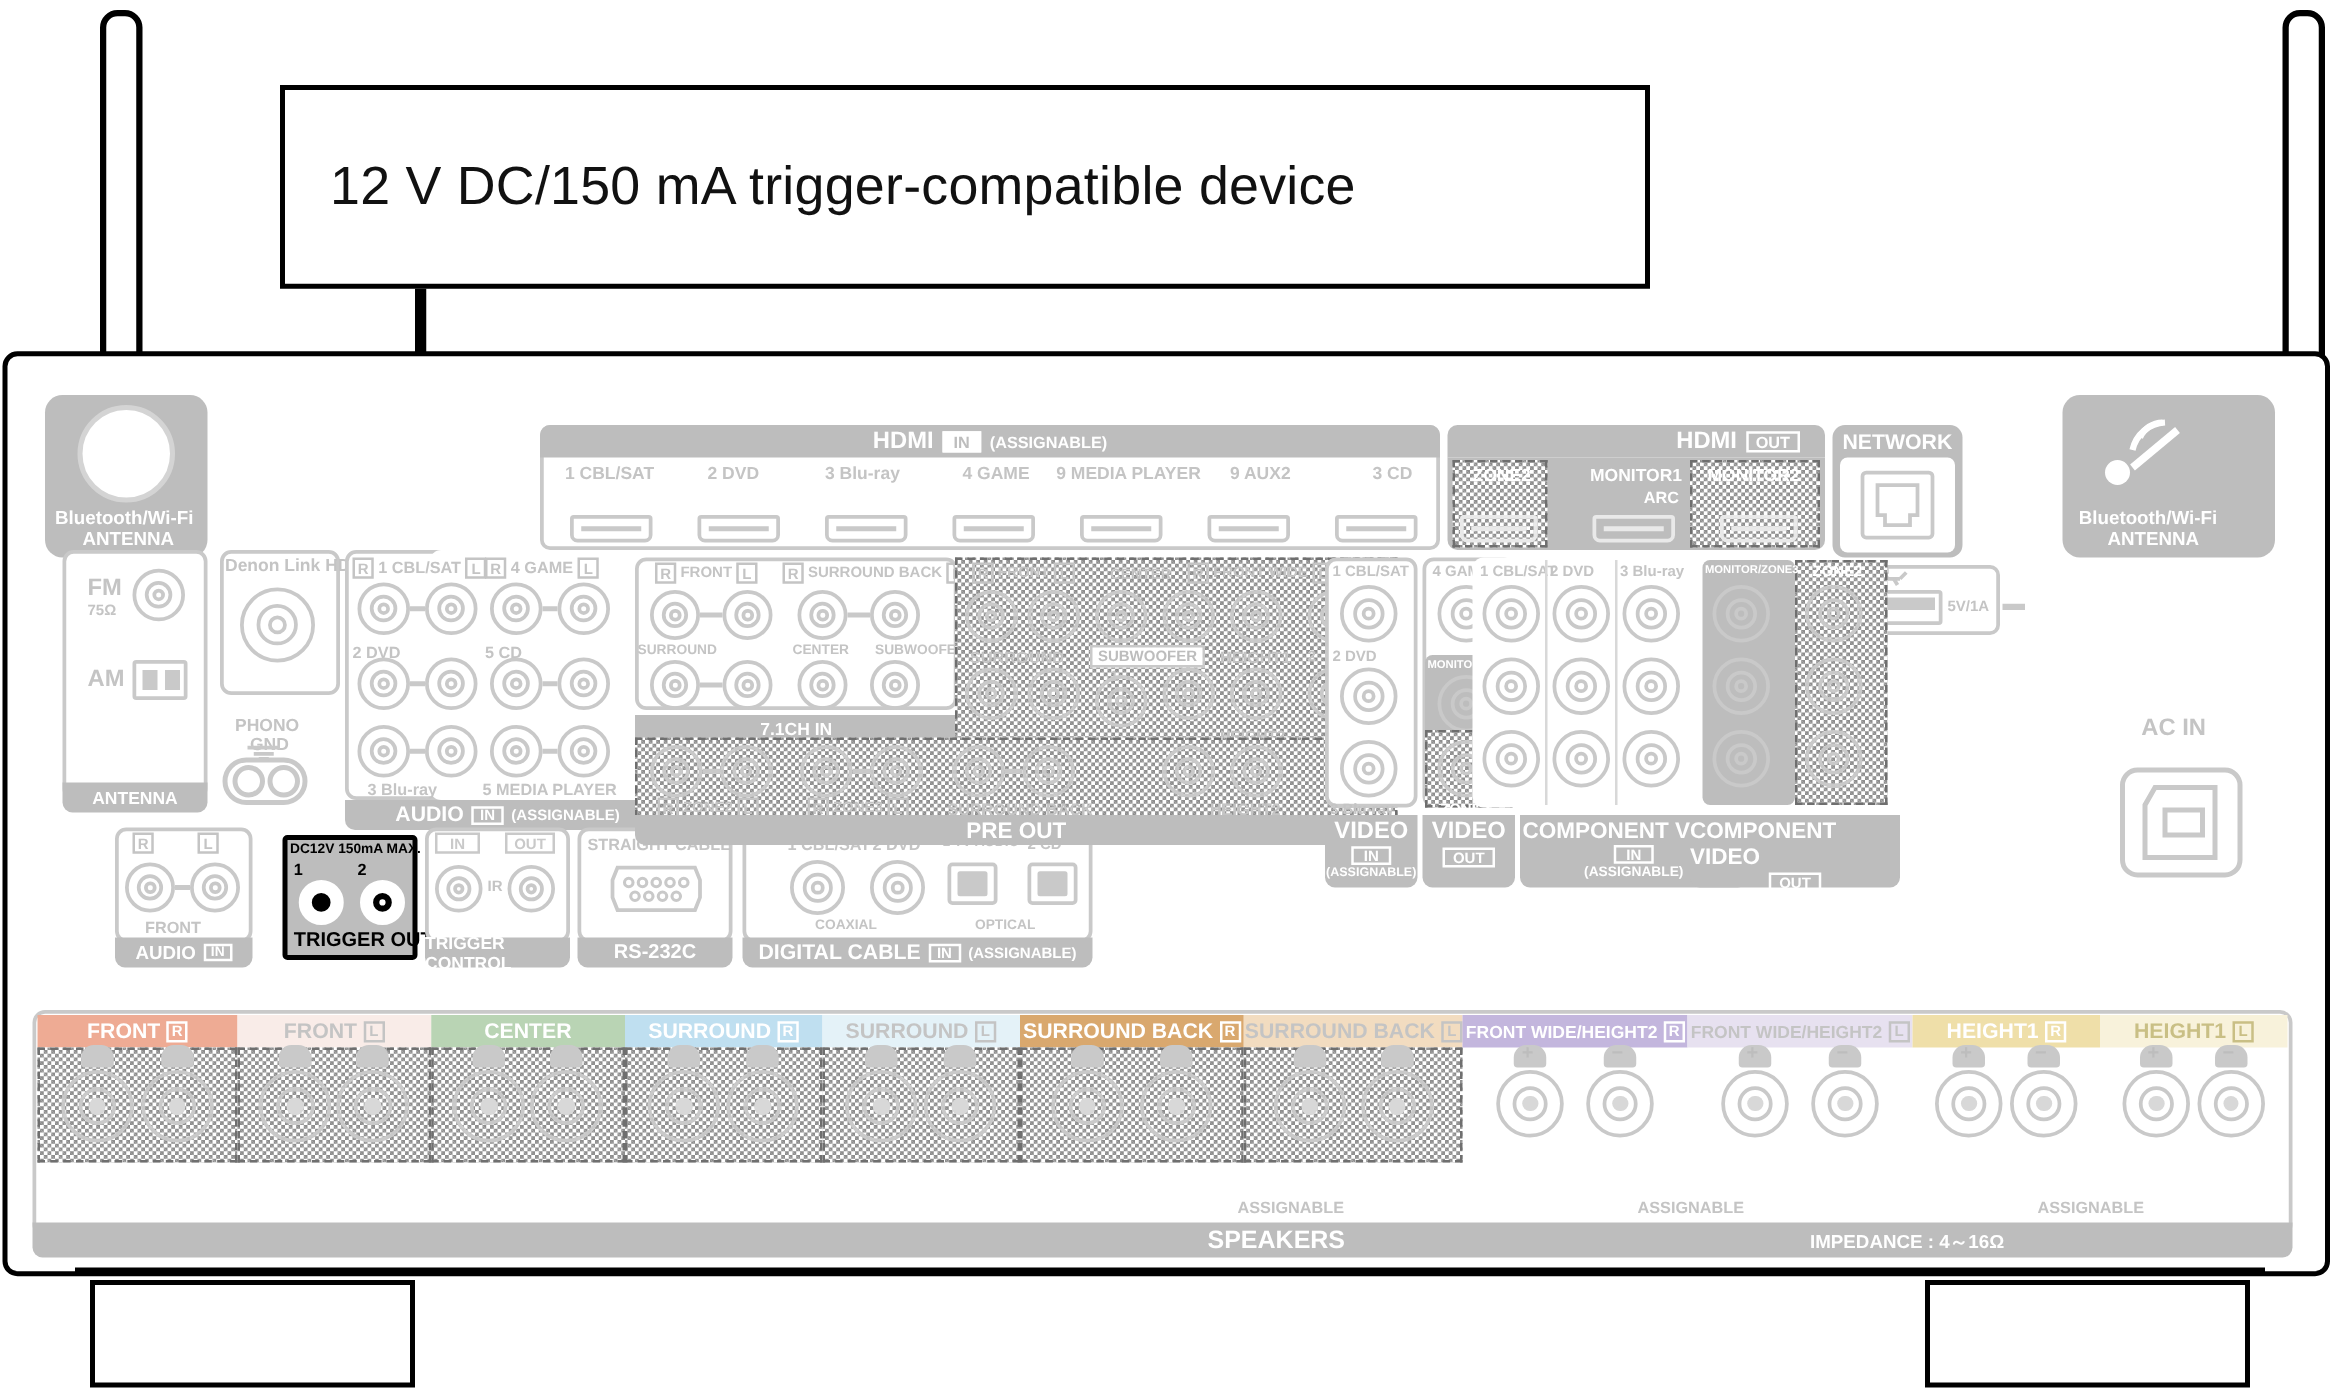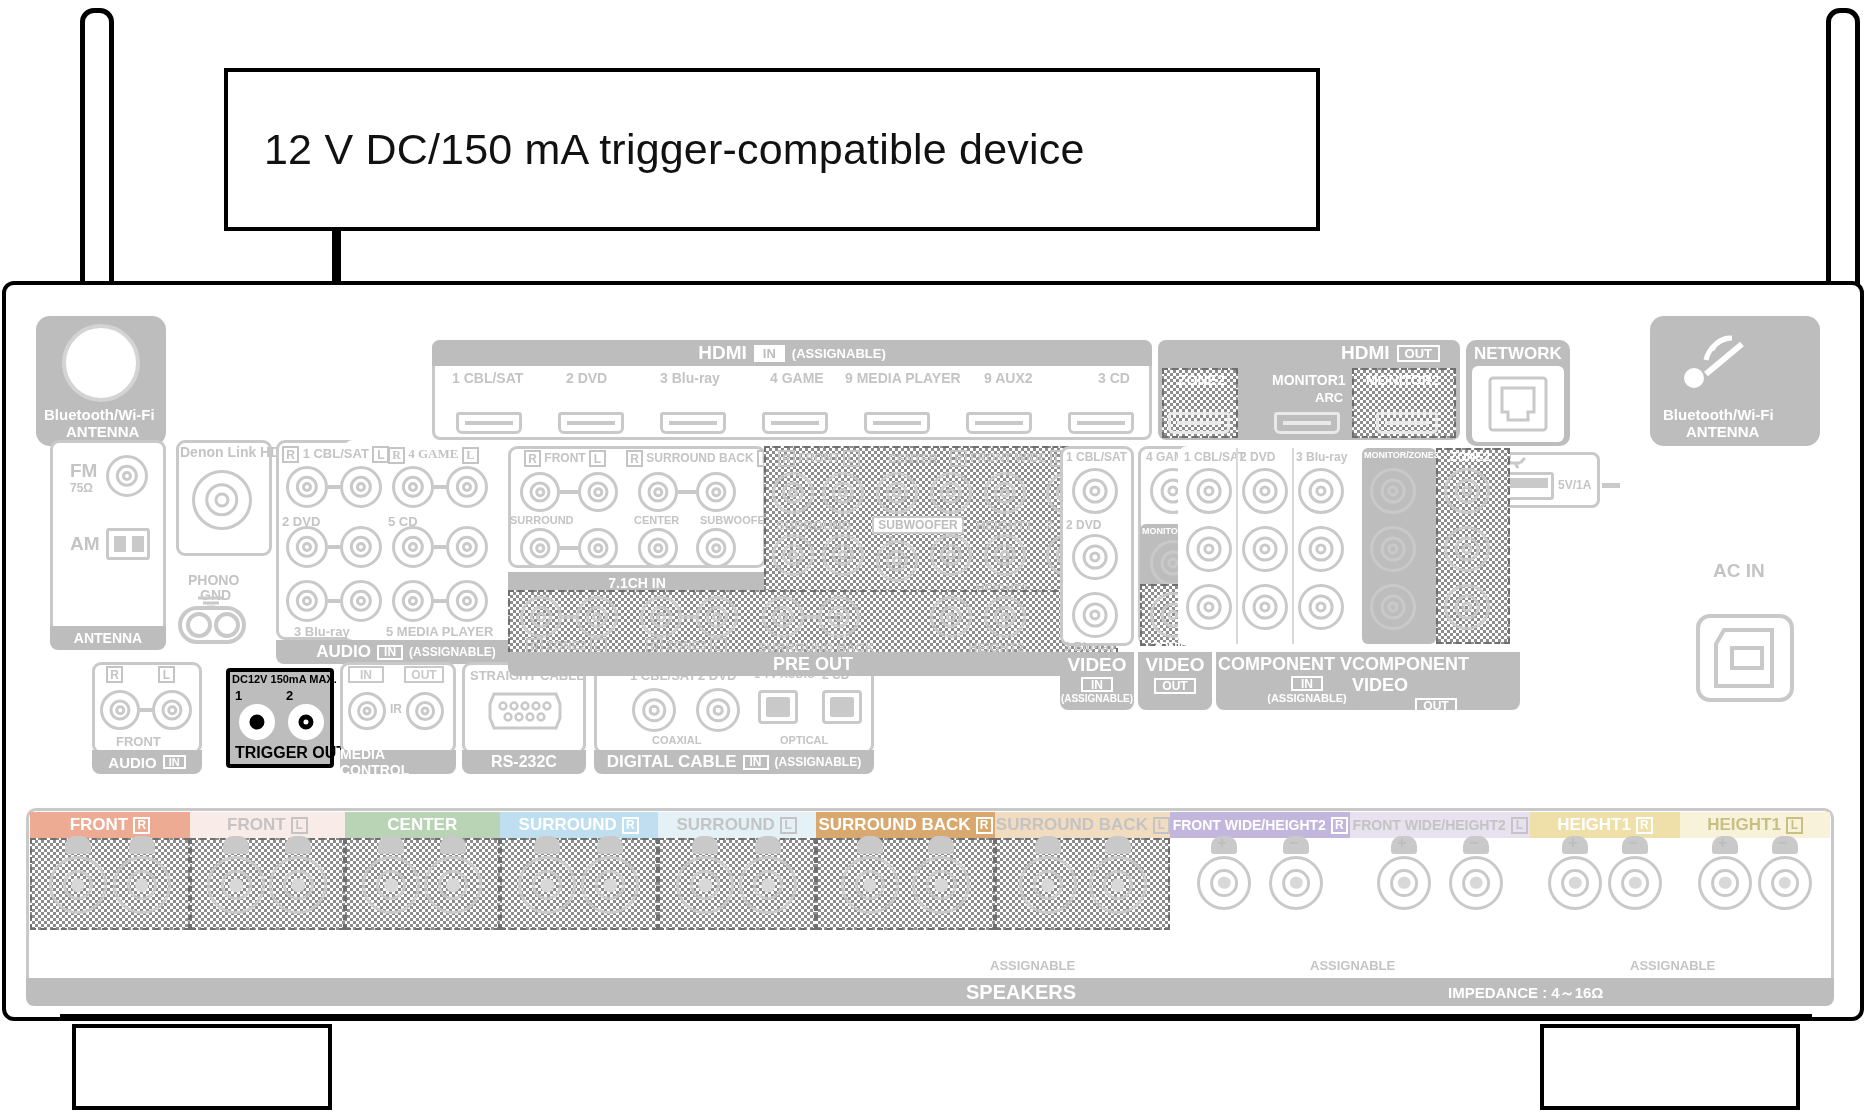--- a/index.html
+++ b/index.html
@@ -138,21 +138,21 @@
 <div class="rca" style="left:340px;top:466px;width:42px;height:42px;"></div>
 <div class="lbl abs" style="left:282px;top:514px;font-size:13px;">2 DVD</div>
 <div class="rca" style="left:286px;top:526px;width:42px;height:42px;"></div>
 <div class="bridge" style="left:328px;top:545px;width:12px;"></div>
 <div class="rca" style="left:340px;top:526px;width:42px;height:42px;"></div>
 <div class="rca" style="left:286px;top:580px;width:42px;height:42px;"></div>
 <div class="bridge" style="left:328px;top:599px;width:12px;"></div>
 <div class="rca" style="left:340px;top:580px;width:42px;height:42px;"></div>
 <div class="lbl abs" style="left:294px;top:624px;font-size:13px;">3 Blu-ray</div>
 
-<div class="lbl abs" style="left:388px;top:446px;font-size:13px;font-family:Liberation Serif, serif;">
+<div class="lbl abs" style="left:388px;top:446px;font-size:13px;">
   <span class="rl">R</span>
   <span>4 GAME</span>
   <span class="rl">L</span>
 </div>
 <div class="rca" style="left:392px;top:466px;width:42px;height:42px;"></div>
 <div class="bridge" style="left:434px;top:485px;width:12px;"></div>
 <div class="rca" style="left:446px;top:466px;width:42px;height:42px;"></div>
 <div class="lbl abs" style="left:388px;top:514px;font-size:13px;">5 CD</div>
 <div class="rca" style="left:392px;top:526px;width:42px;height:42px;"></div>
 <div class="bridge" style="left:434px;top:545px;width:12px;"></div>
@@ -192,21 +192,21 @@
   </div>
 <div class="trg-txt" style="left:235px;top:744px;font-size:16px;">TRIGGER OUT</div>
 
 <div class="blk" style="left:340px;top:662px;width:116px;height:92px;"></div>
 <div class="chip" style="left:348px;top:666px;width:36px;height:17px;font-size:12px;">IN</div>
 <div class="chip" style="left:404px;top:666px;width:40px;height:17px;font-size:12px;">OUT</div>
 <div class="rca" style="left:348px;top:692px;width:38px;height:38px;"></div>
 <div class="lbl abs" style="left:390px;top:702px;font-size:12px;">IR</div>
 <div class="rca" style="left:406px;top:692px;width:38px;height:38px;"></div>
 <div class="bar" style="left:340px;top:750px;width:116px;height:24px;font-size:14px;border-radius:0 0 8px 8px;">
-  <span>MEDIA CONTROL</span>
+  <span>TRIGGER CONTROL</span>
 </div>
 
 <div class="blk" style="left:462px;top:662px;width:124px;height:92px;"></div>
 <div class="lbl abs" style="left:470px;top:668px;font-size:13px;">STRAIGHT CABLE</div>
 <svg class="abs" style="left:486px;top:690px;width:78px;height:42px;" viewBox="0 0 78 42">
   <path d="M8 4 H70 L74 14 V28 L70 38 H8 L4 28 V14 Z" fill="none" stroke="#c9c9c9" stroke-width="3"></path>
   <g fill="none" stroke="#c9c9c9" stroke-width="2.5">
     <circle cx="17" cy="16" r="3.4"></circle>
       <circle cx="28" cy="16" r="3.4"></circle>
       <circle cx="39" cy="16" r="3.4"></circle>
@@ -290,21 +290,21 @@
   <path d="M4 11 H22" stroke="#c9c9c9" stroke-width="3" fill="none"></path>
   <circle cx="4" cy="11" r="3" fill="#c9c9c9"></circle>
   <path d="M22 11 L27 6 M12 11 L9 5 M17 11 L20 16" stroke="#c9c9c9" stroke-width="3" fill="none"></path>
   <rect x="6" y="2" width="7" height="5" fill="#c9c9c9"></rect>
 </svg>
 <div class="abs" style="left:1496px;top:472px;width:58px;height:28px;border:3px solid #c9c9c9;border-radius:3px;box-sizing:border-box;background:#fff;"></div>
 <div class="abs" style="left:1502px;top:478px;width:46px;height:10px;background:#c9c9c9;"></div>
 <div class="lbl abs" style="left:1558px;top:478px;font-size:12px;">5V/1A</div>
 <div class="abs" style="left:1602px;top:483px;width:18px;height:5px;background:#c9c9c9;"></div>
 
-<div class="lbl abs" style="left:1713px;top:560px;font-size:19px;text-align:right;">AC IN</div>
+<div class="lbl abs" style="left:1713px;top:572px;font-size:19px;text-align:right;">AC IN</div>
 <svg class="abs" style="left:1692px;top:610px;width:106px;height:96px;" viewBox="0 0 106 96">
   <path d="M18 6 H88 a12 12 0 0 1 12 12 V78 a12 12 0 0 1 -12 12 H18 a12 12 0 0 1 -12 -12 V18 a12 12 0 0 1 12 -12 Z" fill="none" stroke="#c9c9c9" stroke-width="4"></path>
   <path d="M32 20 H80 V76 H24 V34 Z" fill="none" stroke="#c9c9c9" stroke-width="4"></path>
   <rect x="40" y="38" width="30" height="20" fill="none" stroke="#c9c9c9" stroke-width="4"></rect>
 </svg>
 
 <div class="blk" style="left:508px;top:446px;width:258px;height:122px;"></div>
 <div class="lbl abs" style="left:524px;top:450px;font-size:12px;">
   <span class="rl">R</span>
   <span>FRONT</span>

